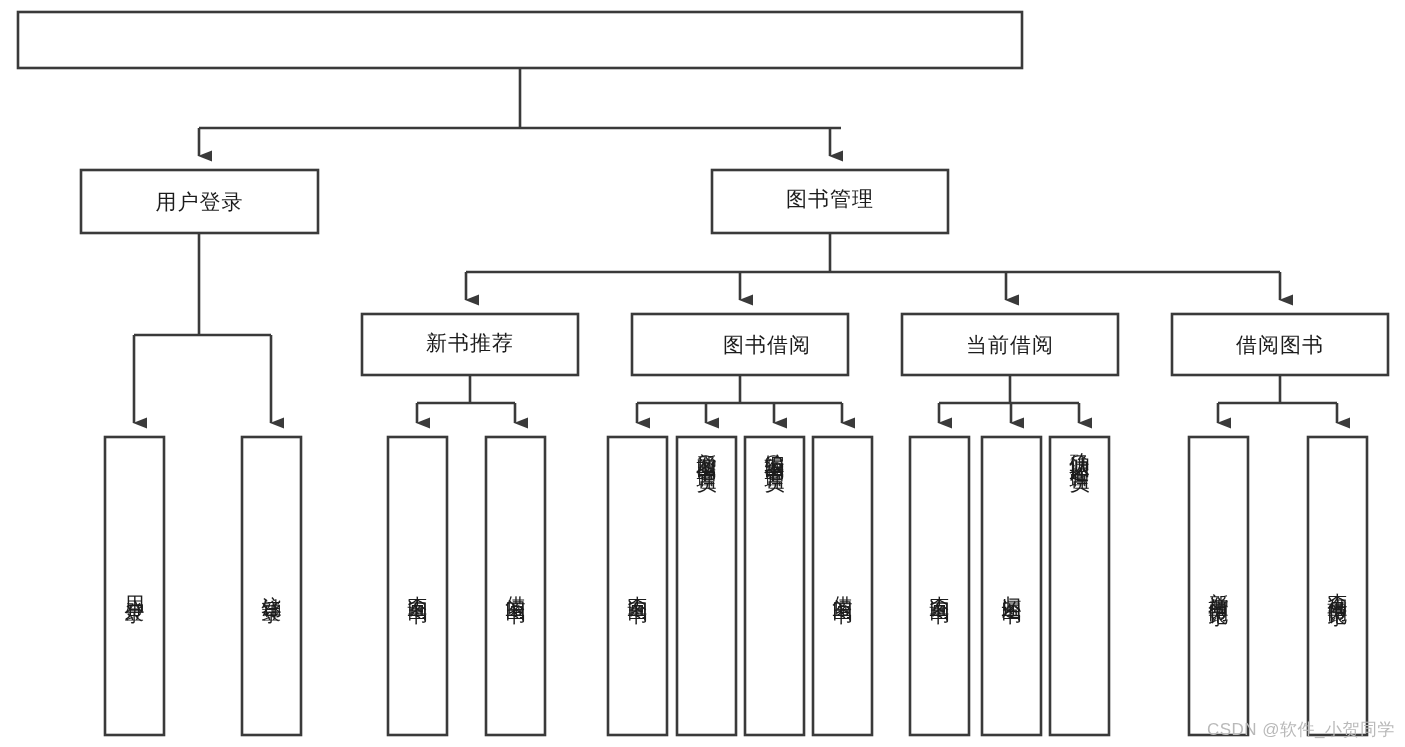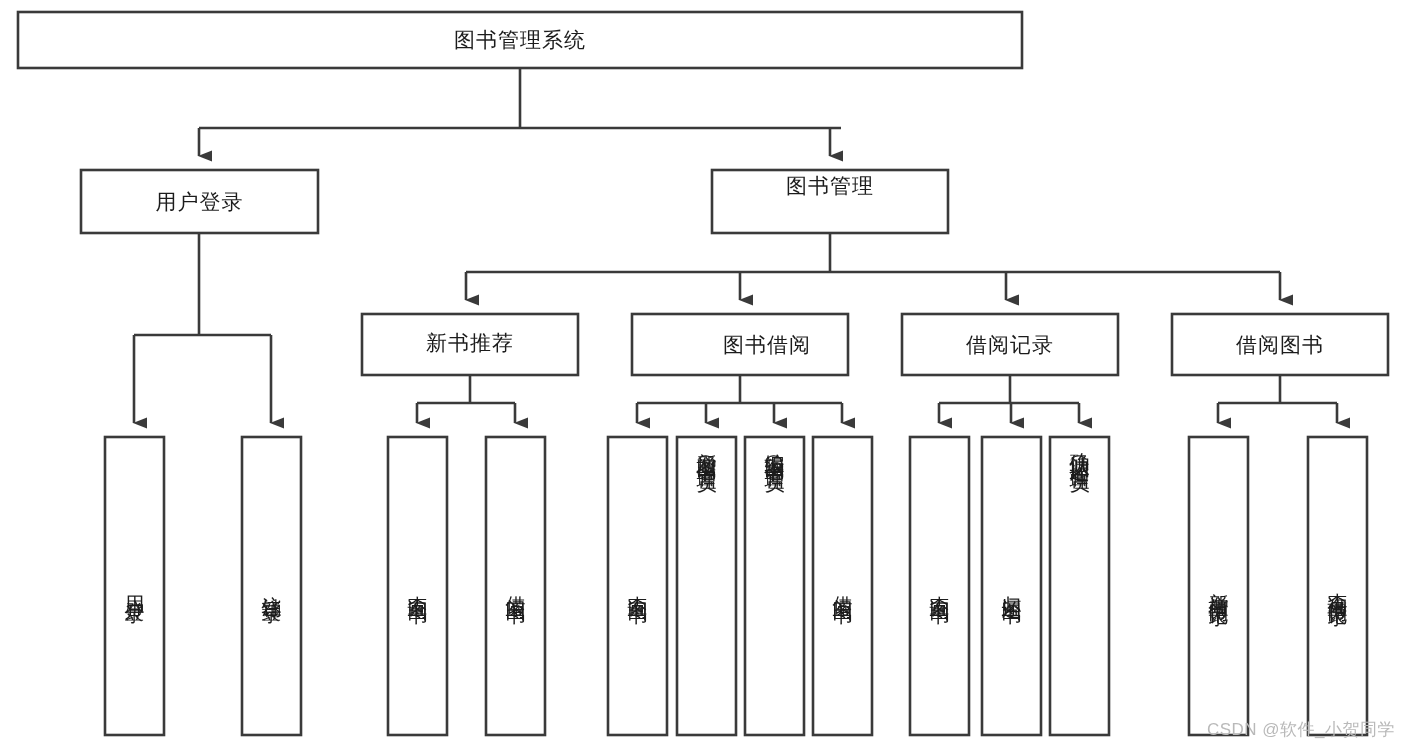--- a/index.html
+++ b/index.html
@@ -171,39 +171,36 @@
     <rect class="node-box" x="677" y="437" width="59" height="298"></rect>
     <rect class="node-box" x="745" y="437" width="59" height="298"></rect>
     <rect class="node-box" x="813" y="437" width="59" height="298"></rect>
     <rect class="node-box" x="910" y="437" width="59" height="298"></rect>
     <rect class="node-box" x="982" y="437" width="59" height="298"></rect>
     <rect class="node-box" x="1050" y="437" width="59" height="298"></rect>
     <rect class="node-box" x="1189" y="437" width="59" height="298"></rect>
     <rect class="node-box" x="1308" y="437" width="59" height="298"></rect>
   </svg>
 
-  <div class="hlabel-wrap" style="left:18px; top:12px; width:1004px; height:56px;">
-    <span class="hlabel-text">图书管理系统</span>
-  </div>
 
   <div class="hlabel-wrap" style="left:81px; top:170px; width:237px; height:63px;">
     <span class="hlabel-text">用户登录</span>
   </div>
-  <div class="hlabel-wrap" style="left:712px; top:162px; width:236px; height:47px;">
+  <div class="hlabel-wrap" style="left:712px; top:175px; width:236px; height:47px;">
     <span class="hlabel-text">图书管理</span>
   </div>
 
   <div class="hlabel-wrap" style="left:362px; top:314px; width:216px; height:58px;">
     <span class="hlabel-text">新书推荐</span>
   </div>
   <div class="hlabel-wrap" style="left:659px; top:314px; width:216px; height:61px;">
     <span class="hlabel-text">图书借阅</span>
   </div>
   <div class="hlabel-wrap" style="left:902px; top:314px; width:216px; height:61px;">
-    <span class="hlabel-text">借阅记录</span>
+    <span class="hlabel-text">当前借阅</span>
   </div>
   <div class="hlabel-wrap" style="left:1172px; top:314px; width:216px; height:61px;">
     <span class="hlabel-text">借阅图书</span>
   </div>
 
   <div class="vlabel-wrap" style="left:105px; top:437px; width:59px; height:298px;">
     <span class="vlabel-text">用户登录</span>
   </div>
   <div class="vlabel-wrap" style="left:242px; top:437px; width:59px; height:298px;">
     <span class="vlabel-text">注销登录</span>

